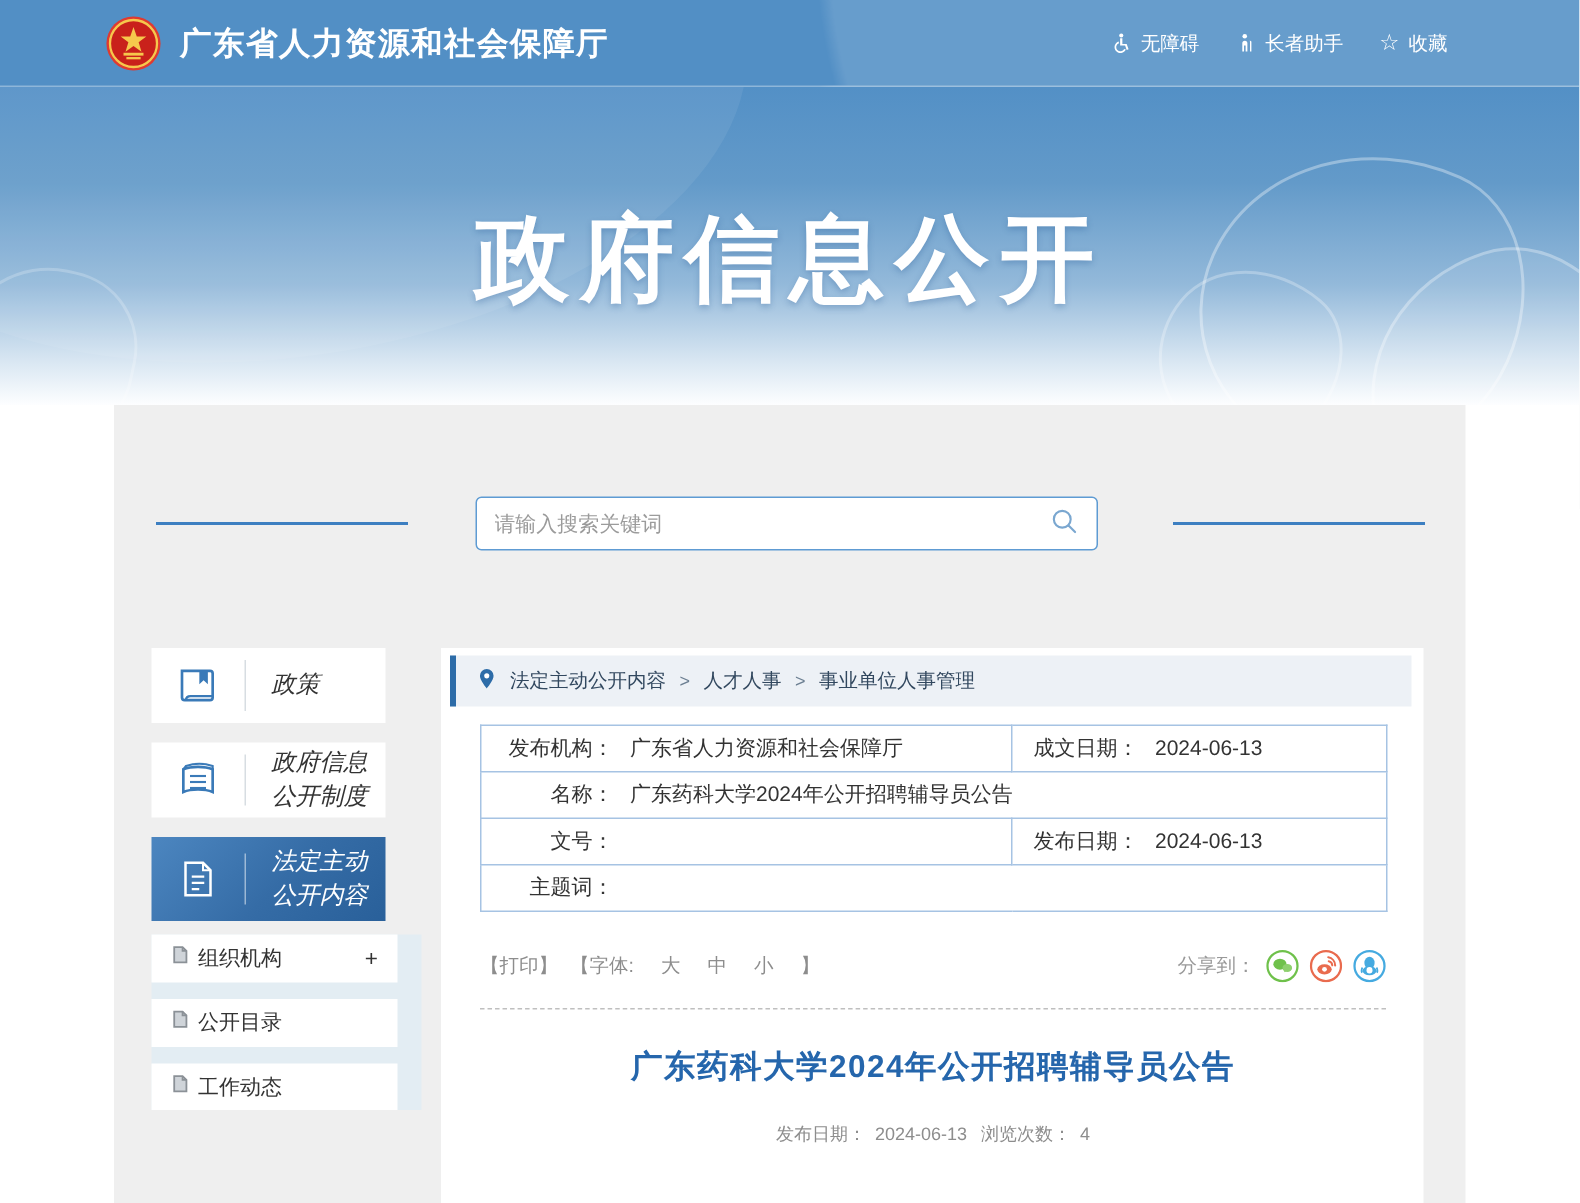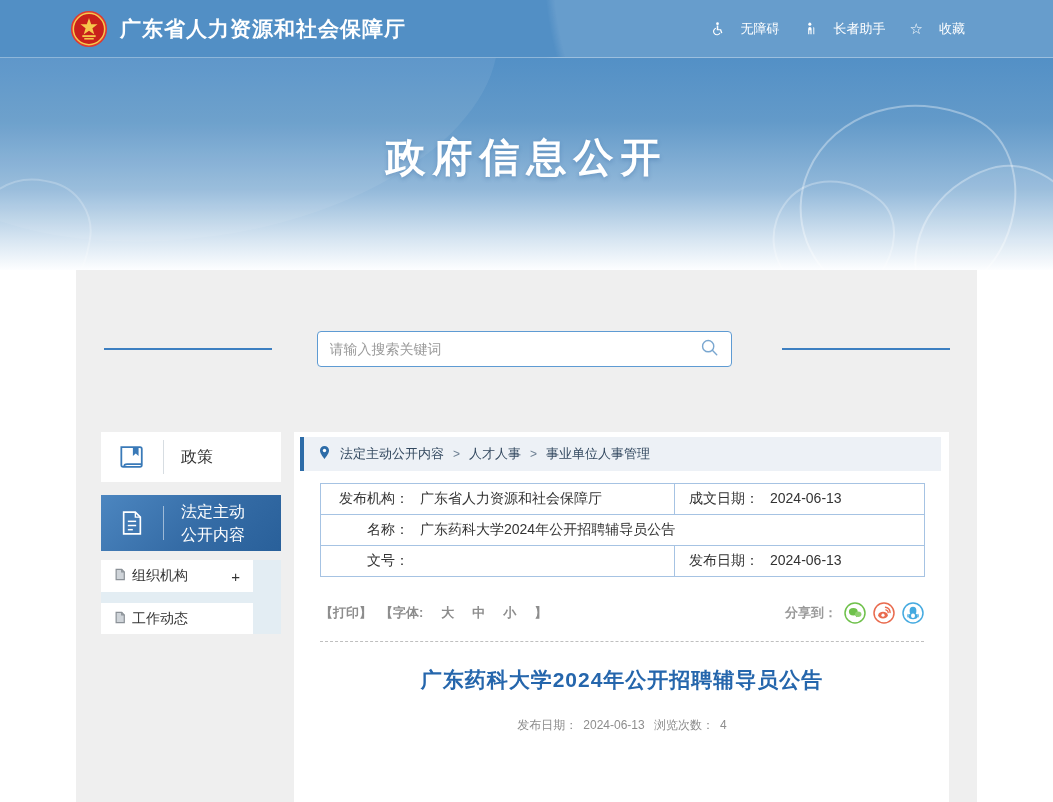--- a/index.html
+++ b/index.html
@@ -14,32 +14,32 @@
   .topbar {
     height:58px; background:#528fc5; display:flex; align-items:center;
     justify-content:space-between; padding:0 88px 0 70px; position:relative;
     border-bottom:1px solid rgba(255,255,255,.35);
     background-image:radial-gradient(circle at 85% -60%, rgba(255,255,255,.12) 0 38%, transparent 39%);
   }
   .brand { display:flex; align-items:center; gap:12px; }
   .emblem { width:38px; height:38px; display:block; }
   .site-title { color:#fff; font-size:21px; font-weight:bold; letter-spacing:1px; }
   .top-links { display:flex; align-items:center; gap:24px; }
-  .top-link { display:flex; align-items:center; gap:16px; color:#fff; font-size:13px; cursor:pointer; }
+  .top-link { display:flex; align-items:center; gap:6px; color:#fff; font-size:13px; cursor:pointer; }
   .top-link svg { display:block; }
   .star-glyph { font-size:15px; line-height:1; }
 
   
   .banner {
     height:212px; position:relative; overflow:hidden;
     background:linear-gradient(180deg,#5390c6 0%,#639ac9 30%,#93b9da 62%,#d8e6f2 86%,#fdfeff 100%);
   }
   .banner-title {
     position:relative; z-index:3; text-align:center; margin-top:72px;
-    color:#fff; font-size:40px; font-weight:bold; letter-spacing:7px;
+    color:#fff; font-size:63px; font-weight:bold; letter-spacing:7px;
     text-shadow:0 2px 4px rgba(30,80,140,.28);
   }
   .deco { position:absolute; pointer-events:none; }
   .deco-swoosh { left:-120px; top:-160px; width:620px; height:340px; border-radius:50%;
     background:rgba(255,255,255,.07); transform:rotate(-8deg); }
   .deco-petal1 { right:40px; top:40px; width:210px; height:210px; border:2px solid rgba(255,255,255,.35);
     border-radius:62% 38% 55% 45% / 55% 48% 52% 45%; transform:rotate(24deg); }
   .deco-petal2 { right:-40px; top:110px; width:180px; height:180px; border:2px solid rgba(255,255,255,.3);
     border-radius:58% 42% 50% 50% / 52% 50% 50% 48%; transform:rotate(-18deg);
     background:rgba(255,255,255,.08); }
@@ -69,39 +69,39 @@
   }
   .search-box input::placeholder { color:#9b9b9b; }
   .search-btn { background:none; border:none; cursor:pointer; padding:0; display:flex; }
 
   
   .body-row { display:flex; margin-top:65px; padding-left:25px; }
 
   
   .sidebar { width:180px; flex:none; }
   .side-item {
-    width:180px; height:50px; background:#fff; margin-bottom:13px; display:flex;
-    align-items:center; cursor:pointer;
+    width:156px; height:50px; background:#fff; margin-bottom:13px; display:flex;
+    align-items:center; cursor:pointer;font-style:italic;
   }
   .side-item .icon-wrap { width:62px; display:flex; justify-content:center; flex:none; }
   .side-item .v-div { width:1px; height:34px; background:#d7dde2; flex:none; }
   .side-item .side-label {
     margin-left:17px; font-size:16px; color:#333; width:70px; line-height:1.45;
     word-break:break-all;
   }
   .side-item.active {
     height:56px; margin-bottom:9px;
     background:linear-gradient(135deg,#4c86c0 0%,#356ca6 55%,#29609a 100%);
   }
   .side-item.active .side-label { color:#fff; }
   .side-item.active .v-div { background:rgba(255,255,255,.5); }
 
   .sub-group { background:#e3edf3; }
   .sub-item {
-    width:152px; height:32px; background:#fff; margin-bottom:11px; display:flex;
+    width:164px; height:32px; background:#fff; margin-bottom:11px; display:flex;
     align-items:center; padding:0 13px; cursor:pointer;
   }
   .sub-item:last-child { margin-bottom:0; height:31px; }
   .sub-item .sub-label { font-size:14px; color:#333; margin-left:6px; flex:1; }
   .sub-item .expand { font-size:15px; color:#333; }
 
   
   .content { width:655px; background:#fff; margin-left:13px; padding:5px 25px 40px 26px; min-height:370px; }
 
   .breadcrumb-bar {
@@ -116,21 +116,21 @@
     border-collapse:collapse; width:604px; margin:12px auto 0; table-layout:fixed;
   }
   .doc-table td { border:1px solid #a6c3e3; height:31px; font-size:14px; color:#333; background:#fff; vertical-align:middle; }
   .doc-table .c1 { width:354px; }
   .doc-table .c2 { width:250px; }
   .lbl { display:inline-block; text-align:right; }
   .lbl.w1 { width:88px; }
   .lbl.w2 { width:84px; }
   .val { margin-left:11px; }
 
-  .tools-row { display:flex; justify-content:space-between; align-items:center; margin-top:25px; font-size:13px; color:#8d8d8d;font-weight:bold; }
+  .tools-row { display:flex; justify-content:space-between; align-items:center; margin-top:25px; font-size:13px; color:#8d8d8d; }
   .left-tools { display:flex; gap:8px; align-items:center; }
   .left-tools .clickable { cursor:pointer; }
   .font-ctl { display:flex; gap:18px; align-items:center; }
   .share { display:flex; align-items:center; gap:7px; color:#999; }
   .share-icon { width:22px; height:22px; display:flex; cursor:pointer; }
   .share-icon svg { display:block; }
 
   .dashed-sep { border-top:1px dashed #bfbfbf; margin-top:17px; }
 
   .article-title {
@@ -224,20 +224,33 @@
               <path d="M6 7 h21 a2 2 0 0 1 2 2 v18 a2 2 0 0 1 -2 2 H8 a2 2 0 0 1 -2 -2 z"></path>
               <path d="M9 29 c0 -2 1.5 -3 3.5 -3 H29" stroke-width="1.8"></path>
               <path d="M19 7 v10 l3.2 -3 3.2 3 V7" fill="#3a7ab8" stroke="none"></path>
             </svg>
           </span>
           <span class="v-div"></span>
           <span class="side-label">政策</span>
         </div>
 
 
+        <div class="side-item">
+          <span class="icon-wrap">
+            <svg width="32" height="32" viewBox="0 0 36 36" fill="none" stroke="#3a7ab8" stroke-width="2">
+              <path d="M7 10 c6 -2.5 16 -2.5 22 0 v17 c-6 -2.5 -16 -2.5 -22 0 z"></path>
+              <path d="M7 10 l2 -2.5 c6 -2 14 -2 20 0 l0 2.5" stroke-width="1.6"></path>
+              <line x1="12" y1="15" x2="24" y2="15" stroke-width="1.6"></line>
+              <line x1="12" y1="19.5" x2="24" y2="19.5" stroke-width="1.6"></line>
+              <line x1="12" y1="24" x2="24" y2="24" stroke-width="1.6"></line>
+            </svg>
+          </span>
+          <span class="v-div"></span>
+          <span class="side-label">政府信息公开制度</span>
+        </div>
 
         <div class="side-item active">
           <span class="icon-wrap">
             <svg width="30" height="30" viewBox="0 0 36 36" fill="none" stroke="#ffffff" stroke-width="2">
               <path d="M8 5 h14 l6 6 v20 H8 z"></path>
               <path d="M22 5 v6 h6" stroke-width="1.6"></path>
               <line x1="13" y1="16" x2="23" y2="16" stroke-width="1.8"></line>
               <line x1="13" y1="21" x2="23" y2="21" stroke-width="1.8"></line>
               <line x1="13" y1="26" x2="19" y2="26" stroke-width="1.8"></line>
             </svg>
@@ -257,20 +270,30 @@
             <span class="sub-label">组织机构</span>
             <span class="expand">+</span>
           </div>
           <div class="sub-item">
             <span>
               <svg width="12" height="13" viewBox="0 0 14 15" fill="none" stroke="#9aa0a6" stroke-width="1.4">
                 <path d="M2.5 1.5 h6.5 l3 3 v9 H2.5 z" fill="#cfd4d9" stroke="#8b9197"></path>
                 <path d="M9 1.5 v3 h3" stroke="#8b9197"></path>
               </svg>
             </span>
+            <span class="sub-label">公开目录</span>
+            <span class="expand"></span>
+          </div>
+          <div class="sub-item">
+            <span>
+              <svg width="12" height="13" viewBox="0 0 14 15" fill="none" stroke="#9aa0a6" stroke-width="1.4">
+                <path d="M2.5 1.5 h6.5 l3 3 v9 H2.5 z" fill="#cfd4d9" stroke="#8b9197"></path>
+                <path d="M9 1.5 v3 h3" stroke="#8b9197"></path>
+              </svg>
+            </span>
             <span class="sub-label">工作动态</span>
             <span class="expand"></span>
           </div>
         </div>
       </aside>
 
       <main class="content">
 
         <div class="breadcrumb-bar">
           <span>
@@ -300,20 +323,25 @@
             <td colspan="2">
               <span class="lbl w1">名称：</span><span class="val">广东药科大学2024年公开招聘辅导员公告</span>
             </td>
           </tr>
           <tr>
             <td class="c1">
               <span class="lbl w1">文号：</span><span class="val"></span>
             </td>
             <td class="c2">
               <span class="lbl w2">发布日期：</span><span class="val">2024-06-13</span>
+            </td>
+          </tr>
+          <tr>
+            <td colspan="2">
+              <span class="lbl w1">主题词：</span><span class="val"></span>
             </td>
           </tr>
         </tbody>
           </table>
 
         <div class="tools-row">
           <div class="left-tools">
             <span class="clickable">【打印】</span>
             <span class="font-ctl">
               <span>【字体:</span>

